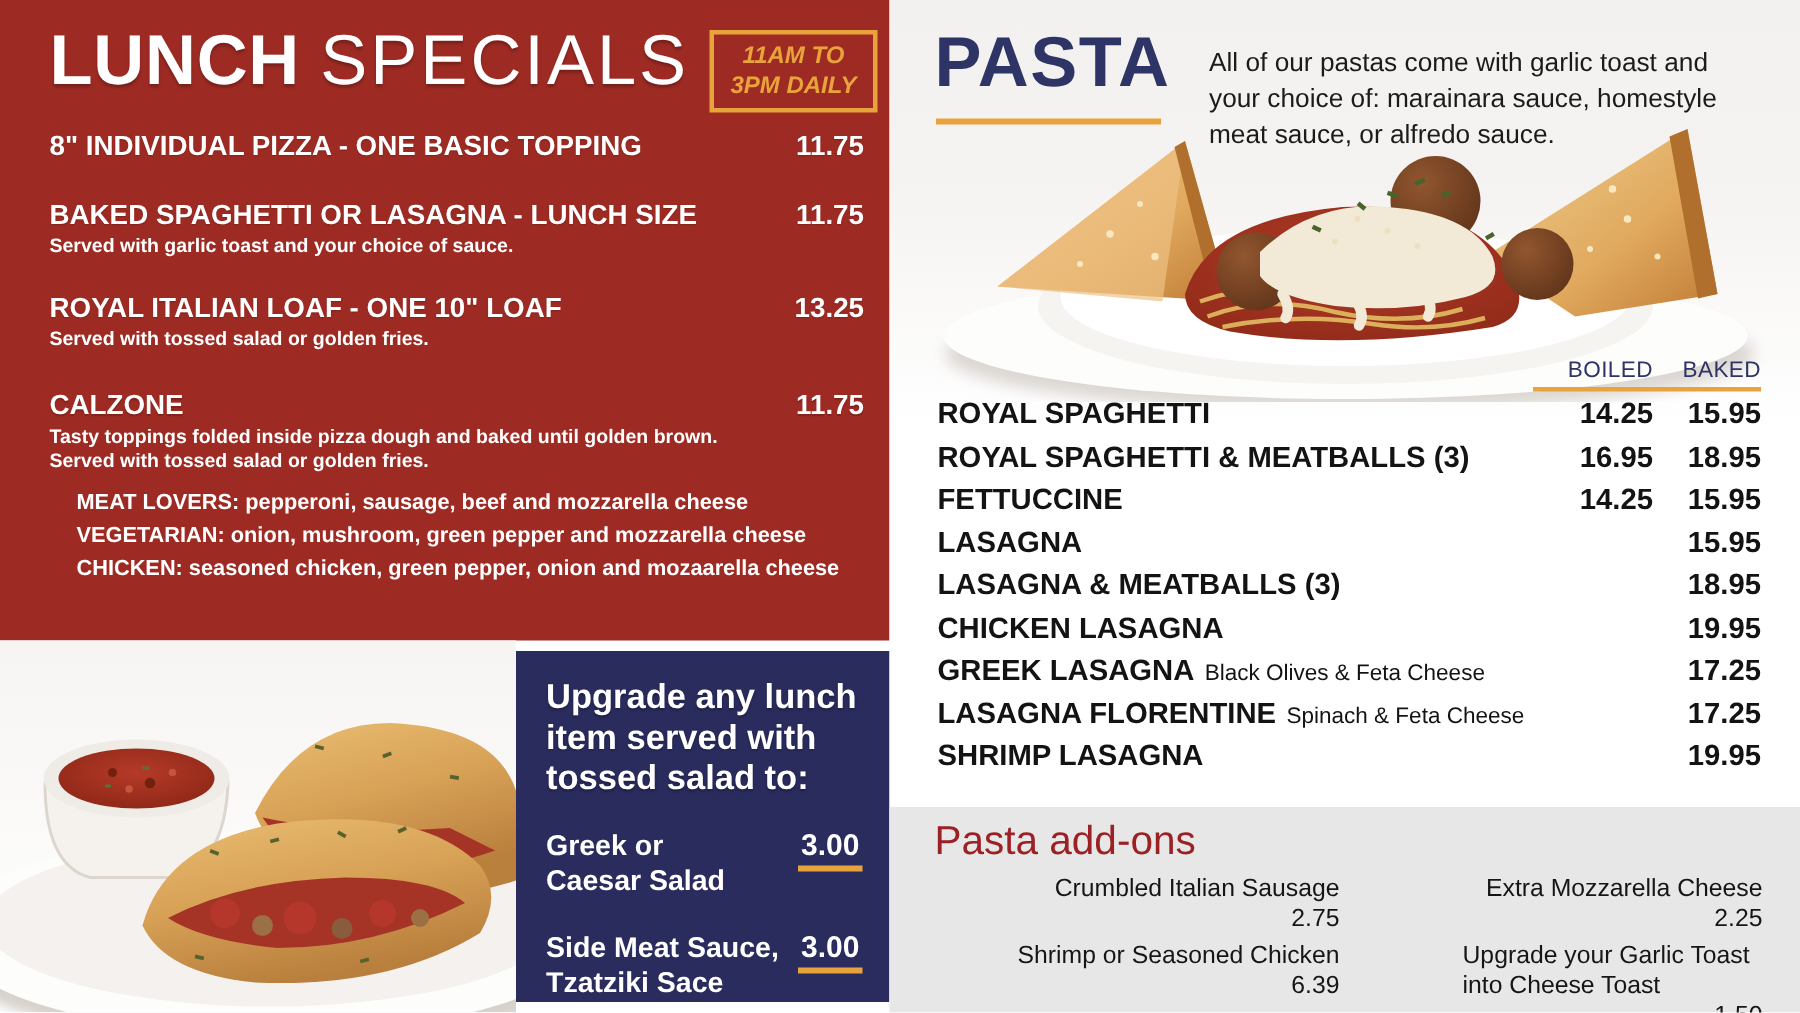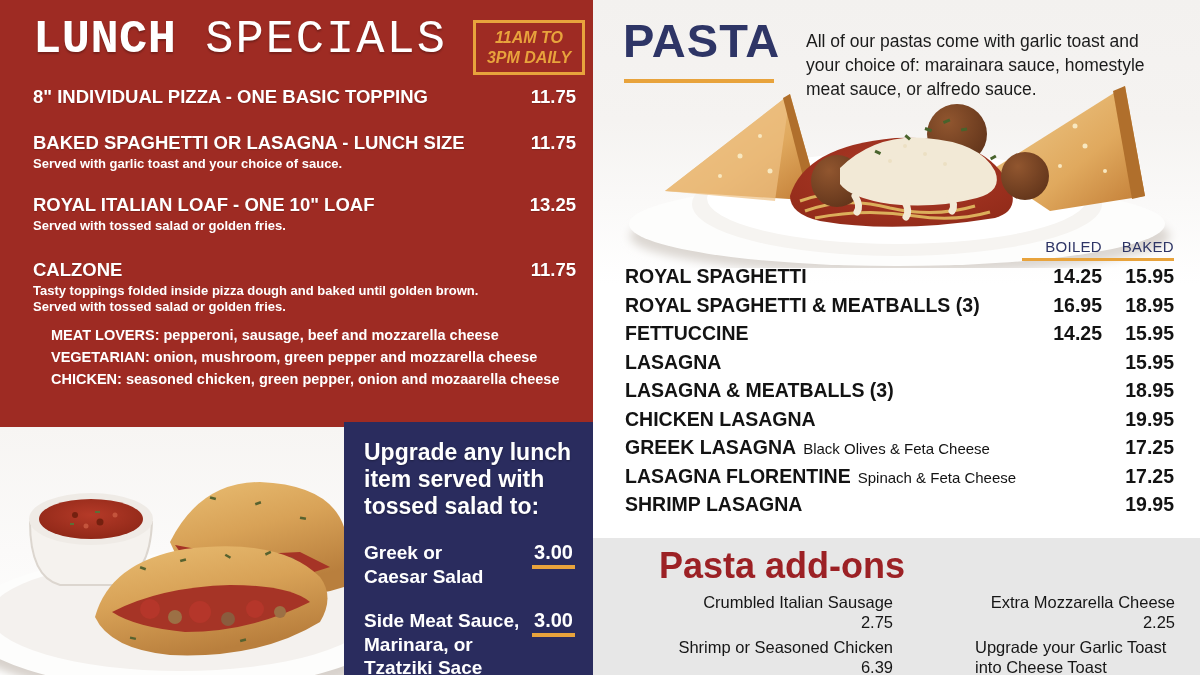--- a/index.html
+++ b/index.html
@@ -7,21 +7,21 @@
     --orange:#e8a33c; --gray-panel:#e7e7e7; --addon-heading:#9c2125;
   }
   *{margin:0;padding:0;box-sizing:border-box;}
   html,body{width:1200px;height:675px;overflow:hidden;}
   body{font-family:"Liberation Sans", sans-serif;background:#fff;}
   .board{position:relative;width:1200px;height:675px;background:#fff;}
 
   
   .left-panel{position:absolute;left:0;top:0;width:593px;height:675px;}
   .red-area{position:absolute;top:0;left:0;width:593px;height:427px;background:var(--red-bg);color:#fff;}
-  .lunch-header{position:absolute;top:16px;left:33px;font-family:Liberation Mono, monospace;}
+  .lunch-header{position:absolute;top:16px;left:33px;}
   .lunch-title{font-size:47px;line-height:1;letter-spacing:0.5px;color:#fff;text-shadow:0 2px 2px rgba(0,0,0,.25);}
   .lunch-title .tb{font-weight:800;}
   .lunch-title .tl{font-weight:300;letter-spacing:2px;}
   .badge{position:absolute;top:20px;right:8px;width:112px;padding:5px 2px;border:3px solid var(--orange);
          color:var(--orange);font-style:italic;font-weight:bold;text-align:center;font-size:16px;line-height:1.22;}
   .lunch-items{position:absolute;top:86px;left:33px;right:17px;}
   .l-name-row{display:flex;justify-content:space-between;font-weight:bold;font-size:18.5px;line-height:21px;
               text-shadow:0 1px 1px rgba(0,0,0,.2);}
   .l-desc{font-size:13px;font-weight:bold;margin-top:3px;line-height:16px;}
   .mb-a{margin-bottom:25px;} .mb-b{margin-bottom:22px;} .mb-c{margin-bottom:25px;}
@@ -48,21 +48,21 @@
   .pt-header .sp{flex:1;}
   .col-b{width:80px;text-align:right;} .col-k{width:72px;text-align:right;}
   .pt-underline{margin-left:397px;width:152px;height:3px;background:var(--orange);margin-top:3px;}
   .pt-rows{margin-top:4px;}
   .pt-row{display:flex;align-items:baseline;height:28.5px;font-size:19.5px;font-weight:bold;color:#131313;}
   .pt-name{flex:1;white-space:nowrap;}
   .pt-note{font-size:15px;font-weight:normal;margin-left:7px;}
 
   .addons{position:absolute;left:0;top:538px;width:607px;height:137px;background:var(--gray-panel);
           padding:8px 25px 0 30px;}
-  .ad-heading{color:var(--addon-heading);font-size:36px;font-weight:bold;line-height:1.1;margin-left:36px;}
+  .ad-heading{color:var(--addon-heading);font-size:27px;font-weight:normal;line-height:1.1;}
   .ad-cols{display:flex;margin-top:6px;}
   .ad-col-left{width:270px;margin-right:32px;}
   .ad-col-right{flex:1;}
   .ad-row{display:flex;justify-content:space-between;align-items:flex-end;font-size:16.5px;color:#161616;
           margin-bottom:5px;line-height:1.22;flex-direction:column;}
   .ad-col-right .ad-label{max-width:200px;}
 </style>
 </head>
 <body>
 
@@ -190,21 +190,20 @@
         <div class="upg-option">
           <div class="upg-lines">
             <span>Greek or</span>
             <span>Caesar Salad</span>
           </div>
           <span class="upg-price">3.00</span>
         </div>
         <div class="upg-option">
           <div class="upg-lines">
             <span>Side Meat Sauce,</span>
-            <span>Marinara, or</span>
             <span>Tzatziki Sace</span>
           </div>
           <span class="upg-price">3.00</span>
         </div>
       </div>
     </div>
   </div>
 
   <div class="right-panel">
     <div class="pasta-title">PASTA</div>

